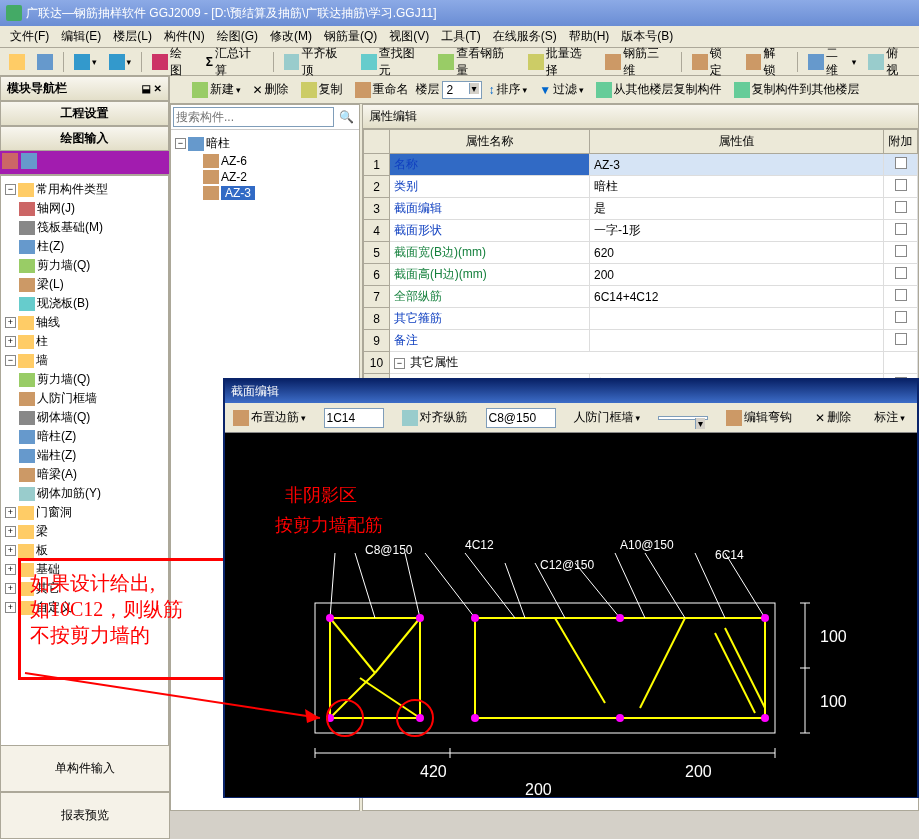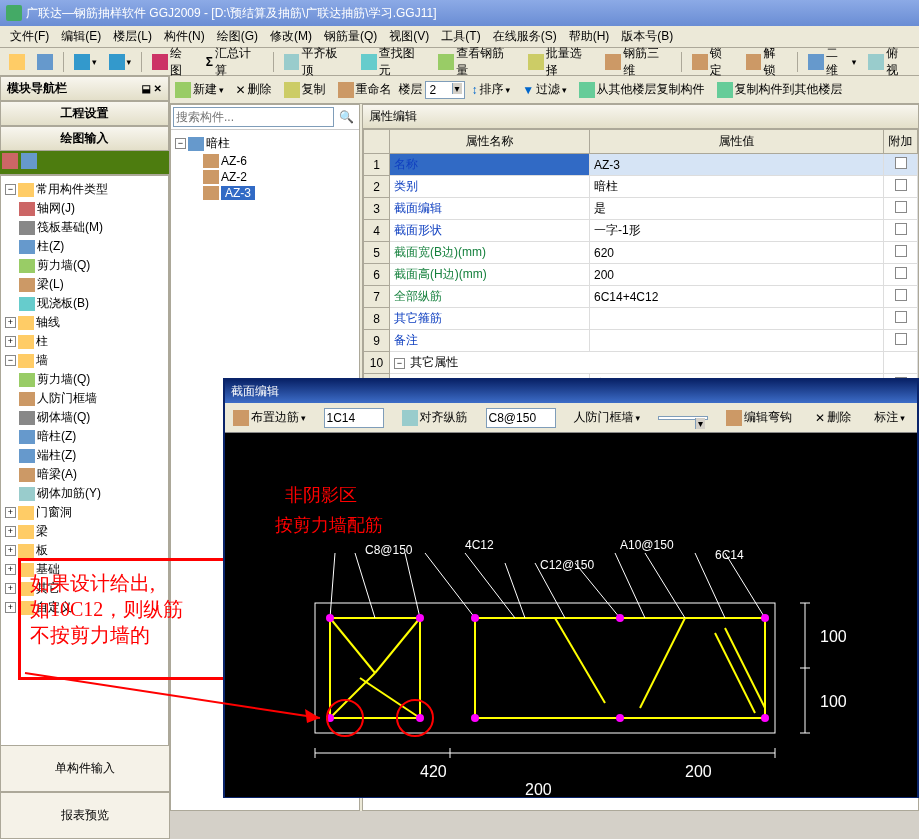--- a/index.html
+++ b/index.html
@@ -6,23 +6,23 @@
 body{background:#d4d0c8;width:919px;height:839px;overflow:hidden;position:relative}
 .titlebar{height:26px;background:linear-gradient(#8caae6,#6a8dd4);color:#fff;display:flex;align-items:center;padding:0 6px;font-size:12px}
 .titlebar .icon{width:16px;height:16px;background:#4a6;margin-right:4px;border-radius:2px}
 .menubar{height:22px;background:#ece9d8;border-bottom:1px solid #aca899;display:flex;align-items:center;padding:0 4px}
 .menubar span{padding:2px 6px;cursor:default}
 .toolbar{height:28px;background:#ece9d8;border-bottom:1px solid #aca899;display:flex;align-items:center;padding:0 4px;gap:2px}
 .tbtn{display:inline-flex;align-items:center;padding:2px 4px;border:1px solid transparent;gap:2px;cursor:default}
 .tico{width:16px;height:16px;display:inline-block}
 .sep{width:1px;height:20px;background:#aca899;margin:0 3px}
 .drop{font-size:9px}
-.toolbar2{height:28px;background:#ece9d8;border-bottom:1px solid #aca899;display:flex;align-items:center;padding:0 0;gap:2px}
+.toolbar2{height:28px;background:#ece9d8;border-bottom:1px solid #aca899;display:flex;align-items:center;padding:0 17px;gap:2px}
 .main{display:flex;height:735px}
-.left{width:170px;background:#4d7c0f;border-right:1px solid #aca899;display:flex;flex-direction:column}
+.left{width:170px;background:#a21caf;border-right:1px solid #aca899;display:flex;flex-direction:column}
 .panel-title{background:linear-gradient(#f8f6ef,#e3dfc9);border:1px solid #aca899;padding:3px 6px;font-weight:bold;display:flex;justify-content:space-between;align-items:center}
 .panel-body{flex:1;background:#fff;border:1px solid #aca899;overflow:auto}
 .tree{padding:4px;font-size:12px}
 .tree-item{display:flex;align-items:center;padding:1px 0;white-space:nowrap}
 .tree-ico{width:16px;height:14px;display:inline-block;margin-right:2px}
 .exp{width:11px;height:11px;border:1px solid #888;display:inline-flex;align-items:center;justify-content:center;font-size:9px;margin-right:2px;background:#fff;line-height:1}
 .indent1{padding-left:14px}.indent2{padding-left:28px}
 .sel{background:#316ac5;color:#fff}
 .center{flex:1;display:flex;flex-direction:column;background:#ece9d8}
 .mid{display:flex;flex:1;overflow:hidden}

